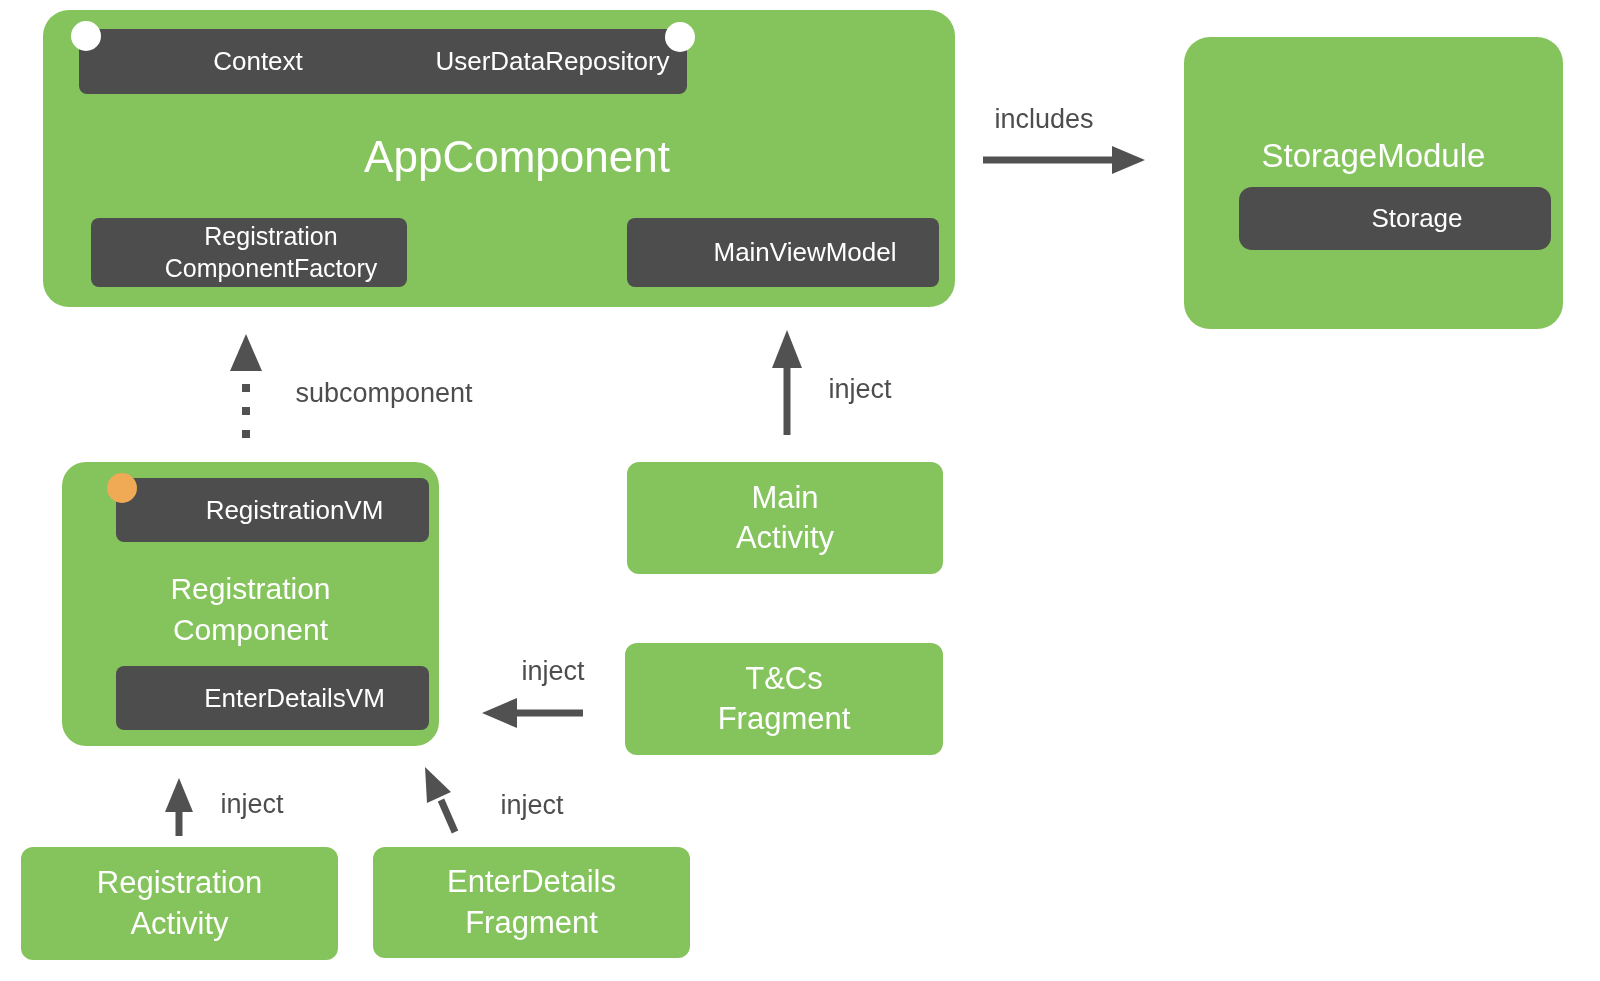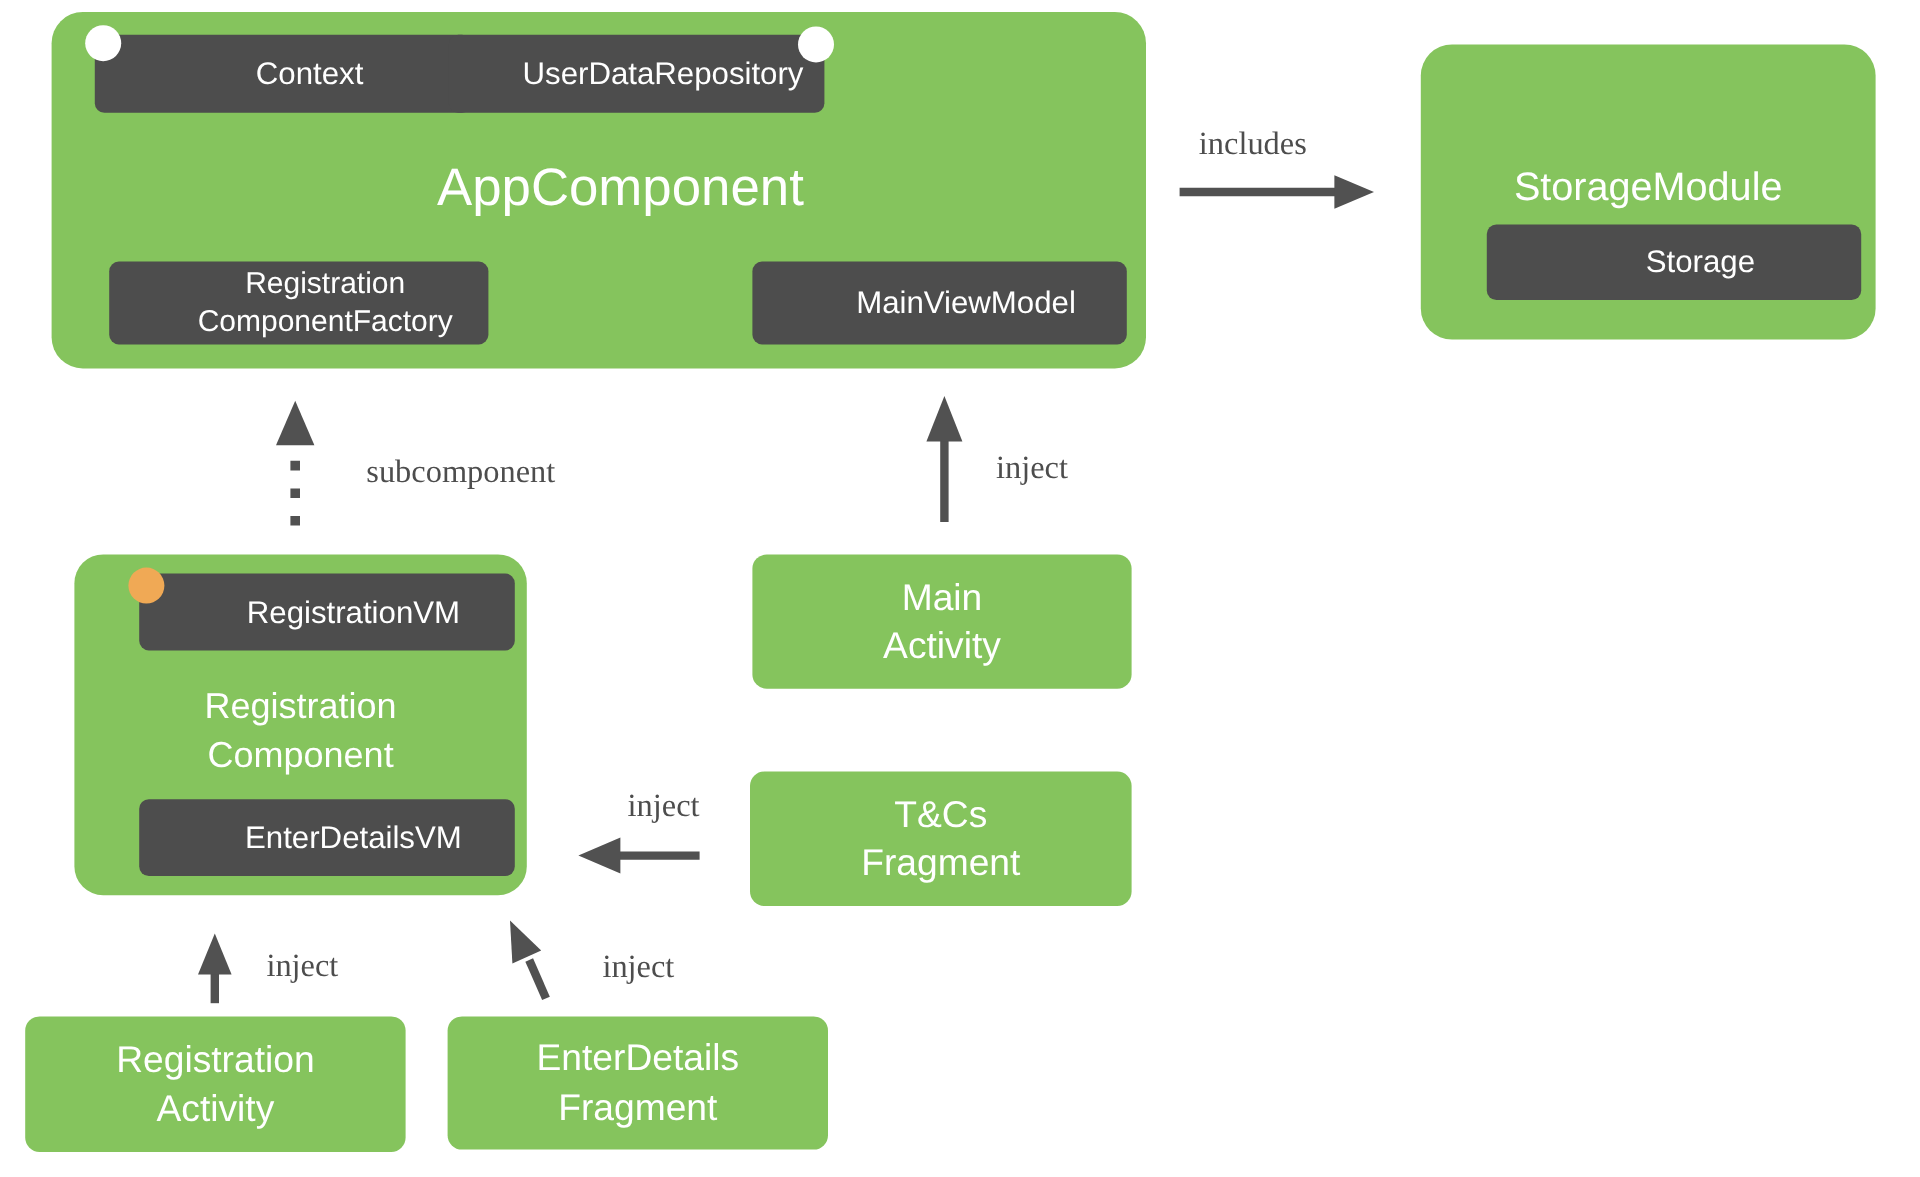--- a/index.html
+++ b/index.html
@@ -19,21 +19,21 @@
     font-size:26px;line-height:1.25;white-space:pre-line;padding-left:44px;
   }
   .comp-title{
     position:absolute;left:0;right:0;text-align:center;color:#fff;
     white-space:pre-line;
   }
   .dot{position:absolute;border-radius:50%;z-index:5;}
   .dot.white{background:#fff;}
   .dot.orange{background:var(--orange);}
   .edge-label{
-    position:absolute;color:var(--label);font-size:27px;text-align:center;width:200px;font-family:Liberation Serif, serif;
+    position:absolute;color:var(--label);font-size:27px;text-align:center;width:200px;
   }
   svg.arrows{position:absolute;left:0;top:0;pointer-events:none;}
   .arrow-stroke{stroke:var(--arrow);fill:none;}
   .arrow-fill{fill:var(--arrow);stroke:none;}
 </style>
 </head>
 <body>
 
 <div class="canvas">
 
@@ -74,23 +74,23 @@
     <div class="comp-title" style="top:122px;font-size:44px;padding-left:36px;">AppComponent</div>
     <div class="dark-box" style="left:36px;top:19px;width:270px;height:65px;">Context</div>
     <div class="dark-box" style="left:331px;top:19px;width:269px;height:65px;text-align:right;">UserDataRepository</div>
     <div class="dark-box" style="left:48px;top:208px;width:272px;height:69px;font-size:25px;">Registration
 ComponentFactory</div>
     <div class="dark-box" style="left:584px;top:208px;width:268px;height:69px;">MainViewModel</div>
   </div>
   <div class="dot white" style="left:71px;top:21px;width:30px;height:30px;"></div>
   <div class="dot white" style="left:665px;top:22px;width:30px;height:30px;"></div>
 
-  <div class="green-box big" style="left:1184px;top:37px;width:379px;height:246px;">
+  <div class="green-box big" style="left:1184px;top:37px;width:379px;height:292px;">
     <div class="comp-title" style="top:100px;font-size:33px;">StorageModule</div>
-    <div class="dark-box" style="left:55px;top:150px;width:268px;height:63px;">Storage</div>
+    <div class="dark-box" style="left:55px;top:150px;width:268px;height:63px;border-radius:13px;">Storage</div>
   </div>
 
   <div class="green-box big" style="left:62px;top:462px;width:377px;height:284px;border-radius:24px;">
     <div class="comp-title" style="top:106px;font-size:30px;line-height:1.38;">Registration
 Component</div>
     <div class="dark-box" style="left:54px;top:16px;width:269px;height:64px;">RegistrationVM</div>
     <div class="dark-box" style="left:54px;top:204px;width:269px;height:64px;">EnterDetailsVM</div>
   </div>
   <div class="dot orange" style="left:107px;top:473px;width:30px;height:30px;"></div>
 

